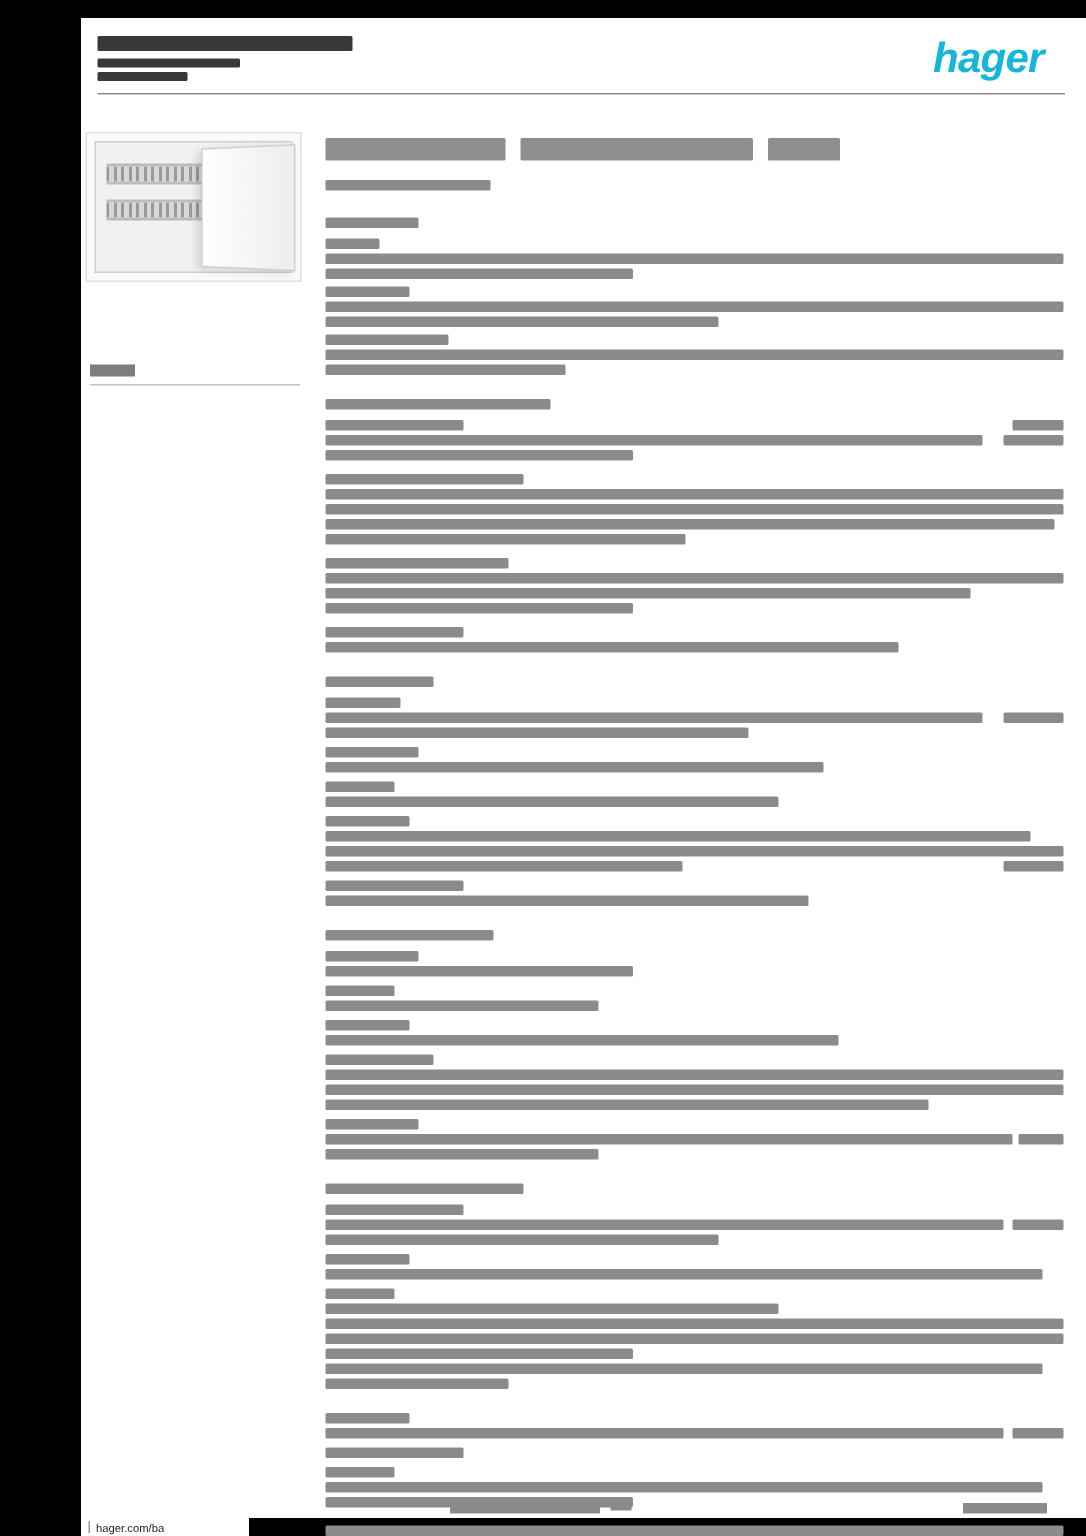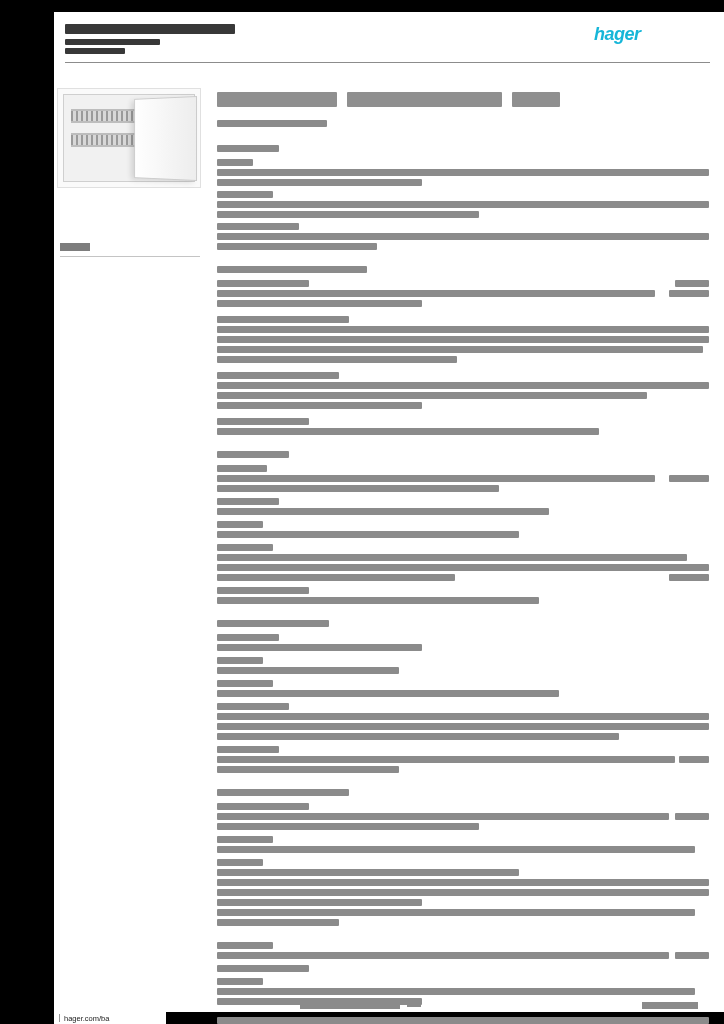--- a/index.html
+++ b/index.html
@@ -17,22 +17,22 @@
   .canvas{position:absolute;inset:0;width:724px;height:1024px;background:#000;}
   .page{
     position:absolute;left:54px;top:12px;width:670px;height:1000px;
     background:#fff;
   }
   
   .header-block{position:absolute;left:11px;top:12px;}
   .hline{background:var(--dark);display:block;border-radius:1px;}
   .divider{position:absolute;left:11px;top:50px;width:645px;height:1px;background:#8c8c8c;}
   .logo{
-    position:absolute;left:540px;top:13px;
-    font-size:18px;font-weight:700;font-style:italic;
+    position:absolute;left:568px;top:13px;
+    font-size:28px;font-weight:700;font-style:italic;
     letter-spacing:-0.5px;line-height:1;
   }
   
   .product{
     position:absolute;left:3px;top:76px;width:144px;height:100px;
     background:#fafafa;border:1px solid #e0e0e0;box-sizing:border-box;
   }
   .enc-body{
     position:absolute;left:5px;top:5px;right:5px;bottom:5px;
     background:#f1f1f1;border:1px solid #cfcfcf;

